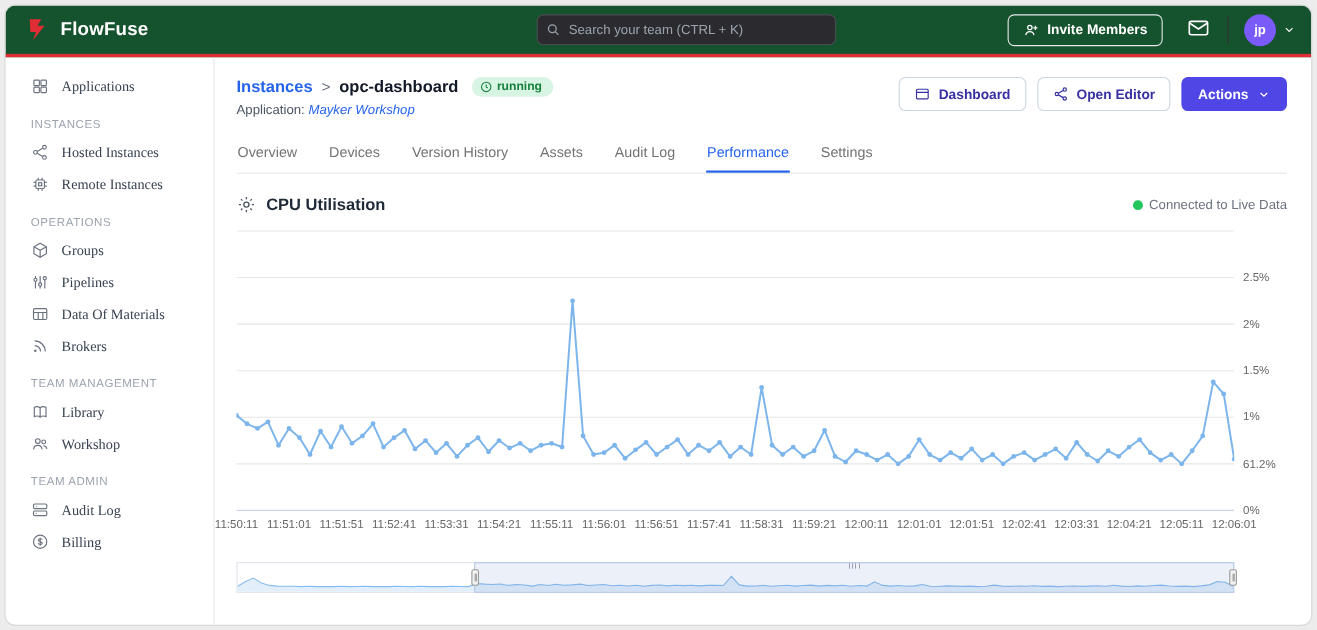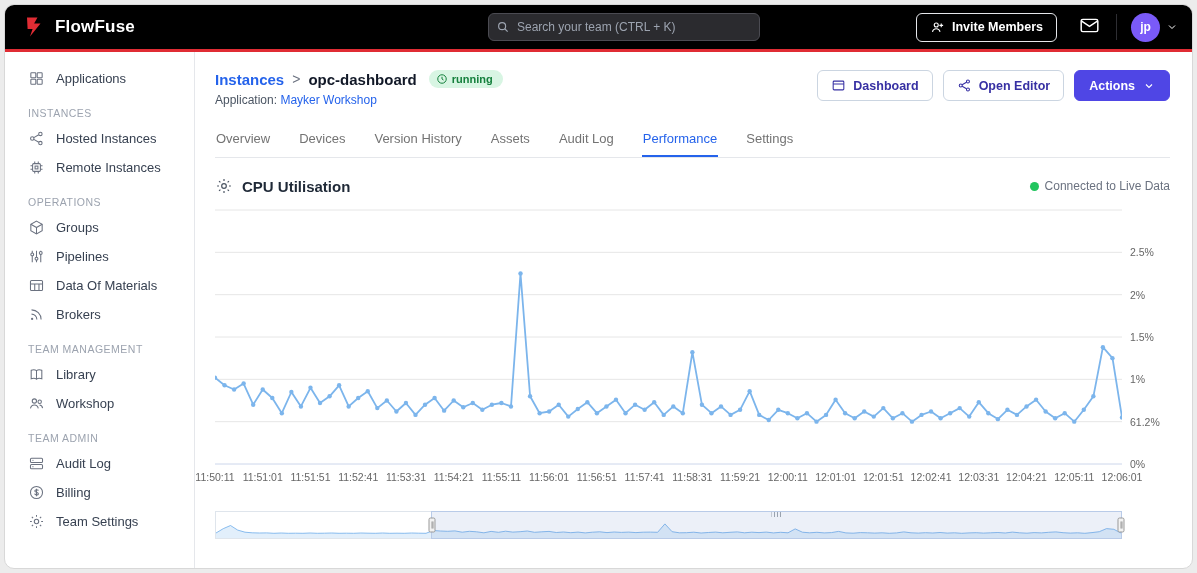--- a/index.html
+++ b/index.html
@@ -1,20 +1,20 @@
 <!DOCTYPE html>
 <html><head>
 <meta charset="utf-8">
 <style>
   * { box-sizing: border-box; margin: 0; padding: 0; }
   html,body { width:1197px; height:573px; background:#ececec; font-family:"Liberation Sans", sans-serif; }
   .app { position:absolute; inset:4px; background:#fff; border-radius:10px; border:1px solid #d8d8d8; overflow:hidden; display:flex; flex-direction:column; }
 
   
-  .topbar { height:47px; background:#000000; border-bottom:3px solid #e02c34; display:flex; align-items:center; padding:0 14px 0 18px; flex-shrink:0; }
+  .topbar { height:47px; background:#14532d; border-bottom:3px solid #e02c34; display:flex; align-items:center; padding:0 14px 0 18px; flex-shrink:0; }
   .brand { display:flex; align-items:center; gap:8px; width:220px; }
   .brand svg { width:24px; height:24px; }
   .brand-name { color:#fff; font-size:17px; font-weight:bold; letter-spacing:.2px; }
   .search-wrap { flex:0 0 272px; margin-left:245px; position:relative; }
   .search-wrap svg { position:absolute; left:8px; top:7px; width:14px; height:14px; stroke:#9ca3af; fill:none; stroke-width:2; }
   .search-input { width:100%; height:28px; background:#2b2b2f; border:1px solid #4b4b52; border-radius:6px; color:#d4d4d8; font-size:12px; padding:0 10px 0 28px; outline:none; }
   .search-input::placeholder { color:#9ca3af; }
   .top-right { margin-left:auto; display:flex; align-items:center; height:100%; }
   .team-select { display:flex; align-items:center; gap:10px; padding:0 18px 0 16px; height:100%; border-left:1px solid #2e2e33; border-right:1px solid #2e2e33; cursor:pointer; }
   .team-avatar { width:26px; height:26px; border-radius:6px; background:radial-gradient(circle at 35% 30%, #f6d776, #caa22e 70%, #8a6d1c); }
@@ -25,36 +25,36 @@
   .invite-btn { display:flex; align-items:center; gap:7px; border:1px solid #e5e7eb; background:transparent; color:#fff; font-size:12.5px; font-weight:bold; border-radius:6px; padding:6px 13px; margin:0 16px; cursor:pointer; font-family:inherit; }
   .invite-btn svg { width:15px; height:15px; stroke:#fff; fill:none; stroke-width:1.8; }
   .mail-btn { background:none; border:none; cursor:pointer; padding:0 16px 0 6px; border-right:1px solid #2e2e33; height:26px; }
   .mail-btn svg { width:21px; height:21px; stroke:#fff; fill:none; stroke-width:1.7; }
   .user-menu { display:flex; align-items:center; gap:6px; padding-left:14px; cursor:pointer; }
   .avatar { width:29px; height:29px; border-radius:50%; background:#7a5af8; color:#fff; font-size:12px; font-weight:bold; display:flex; align-items:center; justify-content:center; }
 
   
   .body-row { flex:1; display:flex; overflow:hidden; }
   .sidebar { width:190px; border-right:1px solid #e5e7eb; padding-top:12px; flex-shrink:0; overflow:hidden; }
-  .side-item { display:flex; align-items:center; gap:11px; padding:6px 10px 6px 23px; font-size:13px; color:#374151; cursor:pointer; }
+  .side-item { display:flex; align-items:center; gap:11px; padding:6px 10px 6px 23px; font-size:13px; color:#374151; cursor:pointer;font-family:Liberation Serif, serif; }
   .side-item svg { width:17px; height:17px; stroke:#6b7280; fill:none; stroke-width:1.5; flex-shrink:0; }
   .side-section { font-size:10.5px; letter-spacing:.5px; color:#9ca3af; padding:14px 23px 5px; }
 
   .main { flex:1; padding:18px 22px 0 20px; overflow:hidden; }
 
   
   .page-head { display:flex; justify-content:space-between; align-items:flex-start; }
   .crumb-row { display:flex; align-items:center; gap:8px; }
   .crumb-link { color:#2563eb; font-size:15px; font-weight:bold; cursor:pointer; }
   .crumb-sep { color:#6b7280; font-size:14px; }
   .crumb-current { color:#111827; font-size:15px; font-weight:bold; }
   .badge { display:inline-flex; align-items:center; gap:4px; background:#d8f5e3; color:#15803d; font-size:11px; font-weight:bold; border-radius:999px; padding:3px 10px 3px 7px; margin-left:4px; }
   .badge svg { width:12px; height:12px; stroke:#15803d; fill:none; stroke-width:2; }
   .app-line { margin-top:5px; font-size:12px; color:#4b5563; }
-  .app-link { color:#2563eb; cursor:pointer; }
+  .app-link { color:#2563eb; cursor:pointer;font-style:italic; }
   .head-actions { display:flex; gap:10px; }
   .btn-secondary { display:flex; align-items:center; gap:7px; background:#fff; border:1px solid #cbd5e1; color:#3730a3; font-size:12.5px; font-weight:bold; border-radius:6px; padding:7px 13px; cursor:pointer; font-family:inherit; }
   .btn-secondary svg { width:15px; height:15px; stroke:#3730a3; fill:none; stroke-width:1.7; }
   .btn-primary { display:flex; align-items:center; gap:8px; background:#4f46e5; border:1px solid #4f46e5; color:#fff; font-size:12.5px; font-weight:bold; border-radius:6px; padding:7px 14px; cursor:pointer; font-family:inherit; }
   .btn-primary svg { width:12px; height:12px; stroke:#fff; fill:none; stroke-width:2.2; }
 
   
   .tabs { display:flex; gap:27px; margin-top:16px; border-bottom:1px solid #e5e7eb; }
   .tab { font-size:13px; color:#737373; padding:8px 1px 9px; cursor:pointer; border-bottom:2px solid transparent; }
   .tab.active { color:#2563eb; border-bottom-color:#2563eb; }
@@ -212,27 +212,20 @@
             <circle cx="7" cy="16.5" r="0.8" fill="#6b7280" stroke="none"></circle>
           </svg>
         <span>Audit Log</span>
       </div>
       <div class="side-item">
         <svg viewBox="0 0 24 24">
             <circle cx="12" cy="12" r="8.5"></circle>
             <path d="M12 6.8v10.4M14.8 9.2c-.6-1.3-4.8-1.6-5.2.6-.4 2.4 5.4 1.6 5.1 4.1-.3 2.2-4.7 1.9-5.4-.2"></path>
           </svg>
         <span>Billing</span>
-      </div>
-      <div class="side-item">
-        <svg viewBox="0 0 24 24">
-            <circle cx="12" cy="12" r="3.1"></circle>
-            <path d="M12 2.8v2.6M12 18.6v2.6M2.8 12h2.6M18.6 12h2.6M5.4 5.4l1.8 1.8M16.8 16.8l1.8 1.8M18.6 5.4l-1.8 1.8M7.2 16.8l-1.8 1.8"></path>
-          </svg>
-        <span>Team Settings</span>
       </div>
     </nav>
 
     <main class="main">
       <div class="page-head">
         <div>
           <div class="crumb-row">
             <span class="crumb-link">Instances</span>
             <span class="crumb-sep">&gt;</span>
             <span class="crumb-current">opc-dashboard</span>

